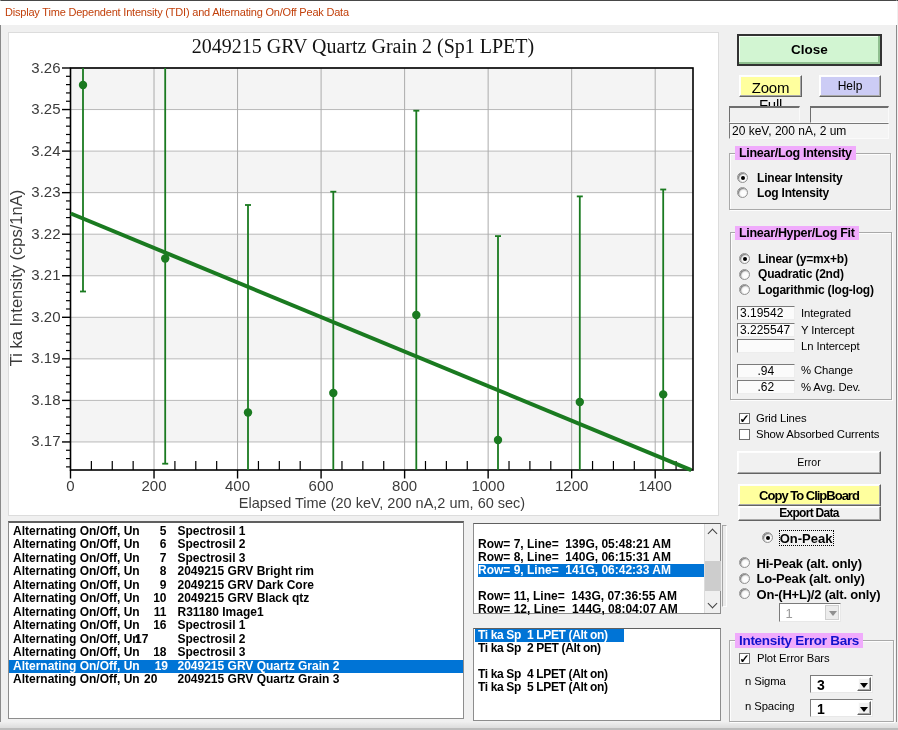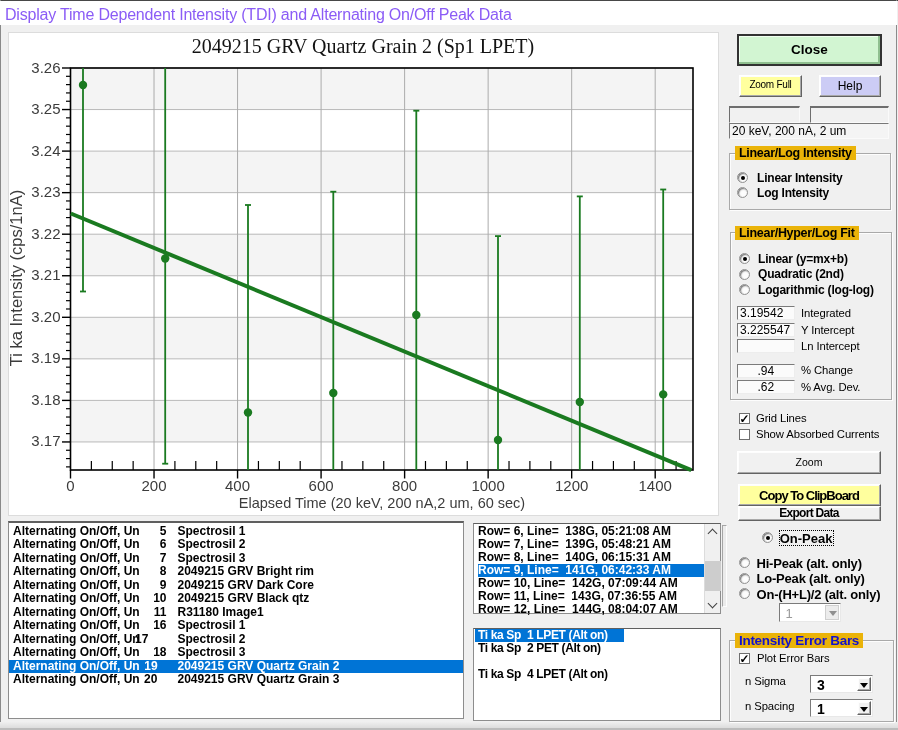--- a/index.html
+++ b/index.html
@@ -1,40 +1,40 @@
 <!DOCTYPE html>
 <html><head><meta charset="utf-8"><style>
 * { margin:0; padding:0; box-sizing:border-box; }
 html,body { width:898px; height:730px; overflow:hidden; }
 body { font-family:"Liberation Sans", sans-serif; background:#f0f0f0; position:relative; }
 .abs { position:absolute; }
 .raised { background:#f1f1f1; border:1px solid; border-color:#ffffff #636363 #636363 #ffffff; box-shadow:inset -1px -1px 0 #a9a9a9, inset 1px 1px 0 #fdfdfd; }
 .gbox { border:1px solid #a9a9a9; box-shadow:1px 1px 0 #fdfdfd, inset 1px 1px 0 #fdfdfd; }
-.gtitle { position:absolute; background:#eab308; font-weight:bold; font-size:12.5px; letter-spacing:-0.3px; padding:0 4px; white-space:nowrap; }
+.gtitle { position:absolute; background:#f0abfc; font-weight:bold; font-size:12.5px; letter-spacing:-0.3px; padding:0 4px; white-space:nowrap; }
 .radio { position:absolute; width:11px; height:11px; border-radius:50%; background:#fdfdfd; border:1px solid #919191; box-shadow: inset 1px 1px 1.5px #6f6f6f; }
 .radio.on::after { content:""; position:absolute; left:2.5px; top:2.5px; width:4px; height:4px; border-radius:50%; background:#000; }
 .cb { position:absolute; width:11px; height:11px; background:#fff; border:1px solid #6f6f6f; }
 .cb.on::after { content:"\2713"; position:absolute; left:0px; top:-2px; font-size:12px; font-weight:bold; color:#000; }
 .lbl { position:absolute; font-size:12px; letter-spacing:-0.2px; white-space:nowrap; line-height:13px; }
 .sm { font-size:11.3px !important; letter-spacing:-0.1px !important; }
 .b { font-weight:bold; }
 .row { position:absolute; left:0; width:100%; font-weight:bold; font-size:12px; white-space:pre; color:#000; line-height:13px; }
 .tk .row { letter-spacing:-0.35px; }
 .fld { position:absolute; background:#fbfbfb; border:1px solid; border-color:#7b7b7b #ededed #ededed #7b7b7b; font-size:12px; line-height:12px; padding-left:2px; }
 .combo { position:absolute; background:#fff; border:1px solid; border-color:#7b7b7b #e8e8e8 #e8e8e8 #7b7b7b; }
 .cararrow { position:absolute; width:0; height:0; border-left:4px solid transparent; border-right:4px solid transparent; border-top:5px solid #000; }
 .chev { position:absolute; width:7px; height:7px; border-left:1.6px solid #404040; border-top:1.6px solid #404040; }
 </style></head>
 <body>
 
 <div class="abs" style="left:0;top:0;width:898px;height:1px;background:#484848"></div>
 <div class="abs" style="left:0;top:0;width:1px;height:730px;background:#8a8a8a"></div>
 <div class="abs" style="left:896px;top:0;width:1px;height:730px;background:#8a8a8a"></div>
 <div class="abs" style="left:0;top:1px;width:897px;height:24px;background:#fff"></div>
-<div class="abs" style="left:5px;top:6px;font-size:16px;letter-spacing:-0.2px;color:#8b5cf6">Display Time Dependent Intensity (TDI) and Alternating On/Off Peak Data</div>
+<div class="abs" style="left:5px;top:6px;font-size:11px;letter-spacing:-0.2px;color:#c2410c">Display Time Dependent Intensity (TDI) and Alternating On/Off Peak Data</div>
 <div class="abs" style="left:0;top:722px;width:898px;height:8px;background:linear-gradient(#efefef,#d6d6d6)"></div>
 <div class="abs" style="left:0;top:728px;width:898px;height:2px;background:#bcbcbc"></div>
 
 <div class="abs" style="left:8px;top:32px;width:711px;height:484px;background:#fff;border:1px solid #dcdcdc"></div>
 <svg width="711" height="484" viewBox="0 0 711 484" style="position:absolute;left:8px;top:32px">
 <rect x="62.5" y="36.0" width="622.5" height="41.55" fill="#f4f4f4"></rect>
 <rect x="62.5" y="119.1" width="622.5" height="41.55" fill="#f4f4f4"></rect>
 <rect x="62.5" y="202.2" width="622.5" height="41.55" fill="#f4f4f4"></rect>
 <rect x="62.5" y="285.3" width="622.5" height="41.55" fill="#f4f4f4"></rect>
 <rect x="62.5" y="368.4" width="622.5" height="41.55" fill="#f4f4f4"></rect>
@@ -187,48 +187,47 @@
 <div class="row" style="top:1.5px;height:13.5px;"><span style="position:absolute;left:4px">Alternating On/Off, Un</span><span style="position:absolute;left:126px;width:31.5px;text-align:right">5</span><span style="position:absolute;left:168.5px">Spectrosil 1</span></div>
 <div class="row" style="top:15.0px;height:13.5px;"><span style="position:absolute;left:4px">Alternating On/Off, Un</span><span style="position:absolute;left:126px;width:31.5px;text-align:right">6</span><span style="position:absolute;left:168.5px">Spectrosil 2</span></div>
 <div class="row" style="top:28.5px;height:13.5px;"><span style="position:absolute;left:4px">Alternating On/Off, Un</span><span style="position:absolute;left:126px;width:31.5px;text-align:right">7</span><span style="position:absolute;left:168.5px">Spectrosil 3</span></div>
 <div class="row" style="top:42.0px;height:13.5px;"><span style="position:absolute;left:4px">Alternating On/Off, Un</span><span style="position:absolute;left:126px;width:31.5px;text-align:right">8</span><span style="position:absolute;left:168.5px">2049215 GRV Bright rim</span></div>
 <div class="row" style="top:55.5px;height:13.5px;"><span style="position:absolute;left:4px">Alternating On/Off, Un</span><span style="position:absolute;left:126px;width:31.5px;text-align:right">9</span><span style="position:absolute;left:168.5px">2049215 GRV Dark Core</span></div>
 <div class="row" style="top:69.0px;height:13.5px;"><span style="position:absolute;left:4px">Alternating On/Off, Un</span><span style="position:absolute;left:126px;width:31.5px;text-align:right">10</span><span style="position:absolute;left:168.5px">2049215 GRV Black qtz</span></div>
 <div class="row" style="top:82.5px;height:13.5px;"><span style="position:absolute;left:4px">Alternating On/Off, Un</span><span style="position:absolute;left:126px;width:31.5px;text-align:right">11</span><span style="position:absolute;left:168.5px">R31180 Image1</span></div>
 <div class="row" style="top:96.0px;height:13.5px;"><span style="position:absolute;left:4px">Alternating On/Off, Un</span><span style="position:absolute;left:126px;width:31.5px;text-align:right">16</span><span style="position:absolute;left:168.5px">Spectrosil 1</span></div>
 <div class="row" style="top:109.5px;height:13.5px;"><span style="position:absolute;left:4px">Alternating On/Off, Un</span><span style="position:absolute;left:126px;width:31.5px;text-align:left">17</span><span style="position:absolute;left:168.5px">Spectrosil 2</span></div>
 <div class="row" style="top:123.0px;height:13.5px;"><span style="position:absolute;left:4px">Alternating On/Off, Un</span><span style="position:absolute;left:126px;width:31.5px;text-align:right">18</span><span style="position:absolute;left:168.5px">Spectrosil 3</span></div>
-<div class="row" style="top:136.5px;height:13.5px;background:#0074d6;color:#fff;"><span style="position:absolute;left:4px">Alternating On/Off, Un</span><span style="position:absolute;left:130px;width:24px;text-align:center">19</span><span style="position:absolute;left:168.5px">2049215 GRV Quartz Grain 2</span></div>
+<div class="row" style="top:136.5px;height:13.5px;background:#0074d6;color:#fff;"><span style="position:absolute;left:4px">Alternating On/Off, Un</span><span style="position:absolute;left:122px;width:37px;text-align:right">19</span><span style="position:absolute;left:168.5px">2049215 GRV Quartz Grain 2</span></div>
 <div class="row" style="top:150.0px;height:13.5px;"><span style="position:absolute;left:4px">Alternating On/Off, Un</span><span style="position:absolute;left:126px;width:31.5px;text-align:center">20</span><span style="position:absolute;left:168.5px">2049215 GRV Quartz Grain 3</span></div>
   </div>
 <div class="abs rl" style="left:473px;top:523px;width:248px;height:91px;background:#fff;border:1px solid #8d8d8d;border-top-color:#5f5f5f">
-<div class="row" style="top:1.0px;height:13px;left:4px;width:226px;">Row= 6, Line=  138G, 05:21:08 AM</div>
 <div class="row" style="top:14.0px;height:13px;left:4px;width:226px;">Row= 7, Line=  139G, 05:48:21 AM</div>
 <div class="row" style="top:27.0px;height:13px;left:4px;width:226px;">Row= 8, Line=  140G, 06:15:31 AM</div>
 <div class="row" style="top:40.0px;height:13px;left:4px;width:226px;background:#0074d6;color:#fff;">Row= 9, Line=  141G, 06:42:33 AM</div>
-<div class="row" style="top:53.0px;height:13px;left:4px;width:226px;">Row= 10, Line=  142G, 07:09:44 AM</div>
 <div class="row" style="top:66.0px;height:13px;left:4px;width:226px;">Row= 11, Line=  143G, 07:36:55 AM</div>
 <div class="row" style="top:79.0px;height:13px;left:4px;width:226px;">Row= 12, Line=  144G, 08:04:07 AM</div>
 <div class="abs" style="right:0;top:0;width:16px;height:89px;background:#f0f0f0;border-left:1px solid #dcdcdc">
       <div class="chev" style="left:4px;top:6px;transform:rotate(45deg)"></div>
       <div class="chev" style="left:4px;bottom:6px;transform:rotate(225deg)"></div>
       <div class="abs" style="left:0;top:37px;width:16px;height:30px;background:#cdcdcd"></div>
     </div>
   </div>
 <div class="abs tk" style="left:473px;top:628px;width:248px;height:93px;background:#fff;border:1px solid #8d8d8d;border-top-color:#5f5f5f">
 <div class="row" style="top:-0.5px;height:13px;left:1px;width:149px;background:#0074d6;color:#fff;padding-left:3px">Ti ka Sp  1 LPET (Alt on)</div>
 <div class="row" style="top:12.55px;height:13px;left:4px">Ti ka Sp  2 PET (Alt on)</div>
 <div class="row" style="top:38.65px;height:13px;left:4px">Ti ka Sp  4 LPET (Alt on)</div>
+<div class="row" style="top:51.7px;height:13px;left:4px">Ti ka Sp  5 LPET (Alt on)</div>
 </div>
 
 <div class="abs" style="left:722px;top:525px;width:4.5px;height:82px;background:#ebebeb;border:1px solid #a5a5a5;border-right-color:#fdfdfd;border-bottom-color:#fdfdfd"></div>
 <div class="abs" style="left:737px;top:34px;width:145px;height:32px;background:#d2f5d2;border:2px solid #323232;box-shadow:inset -2px -2px 0 #8fbf8f,inset 1px 1px 0 #f0fff0"></div>
 <div class="abs b" style="left:737px;top:42px;width:145px;text-align:center;font-size:13.5px">Close</div>
 <div class="abs raised" style="left:739px;top:75px;width:63px;height:22px;background:#ffff9e"></div>
-<div class="abs" style="left:739px;top:79px;width:63px;text-align:center;font-size:10px;letter-spacing:-0.25px">Zoom Full</div>
+<div class="abs" style="left:739px;top:79px;width:63px;text-align:center;font-size:15px;letter-spacing:-0.25px">Zoom Full</div>
 <div class="abs raised" style="left:819px;top:75px;width:62px;height:22px;background:#ccccf5"></div>
 <div class="abs" style="left:819px;top:79px;width:62px;text-align:center;font-size:12px">Help</div>
 <div class="abs" style="left:729px;top:106px;width:71px;height:17px;background:#f1f1f1;border:1px solid;border-color:#6e6e6e #fafafa #fafafa #6e6e6e;border-top-width:2px"></div>
 <div class="abs" style="left:810px;top:106px;width:79px;height:17px;background:#f1f1f1;border:1px solid;border-color:#6e6e6e #fafafa #fafafa #6e6e6e;border-top-width:2px"></div>
 <div class="abs" style="left:729px;top:123px;width:160px;height:16px;background:#f4f4f4;border:1px solid;border-color:#787878 #fafafa #fafafa #787878;font-size:12px;line-height:14px;padding-left:2px">20 keV, 200 nA, 2 um</div>
 
 <div class="abs gbox" style="left:729px;top:153px;width:162px;height:57px"></div>
 <div class="gtitle" style="left:735px;top:146px">Linear/Log Intensity</div>
 <div class="radio on" style="left:737px;top:172px"></div>
 <div class="lbl b" style="left:757px;top:171.5px">Linear Intensity</div>
@@ -253,21 +252,21 @@
 <div class="lbl sm" style="left:801px;top:339.5px">Ln Intercept</div>
 <div class="lbl sm" style="left:801px;top:364px">% Change</div>
 <div class="lbl sm" style="left:801px;top:380.5px">% Avg. Dev.</div>
 
 <div class="cb on" style="left:738.5px;top:413px"></div>
 <div class="lbl sm" style="left:756px;top:412px">Grid Lines</div>
 <div class="cb" style="left:738.5px;top:428.5px"></div>
 <div class="lbl sm" style="left:756px;top:427.5px">Show Absorbed Currents</div>
 
 <div class="abs raised" style="left:737px;top:450.5px;width:144px;height:23px"></div>
-<div class="abs" style="left:737px;top:455.5px;width:144px;text-align:center;font-size:10.5px">Zoom</div>
+<div class="abs" style="left:737px;top:455.5px;width:144px;text-align:center;font-size:10.5px">Error</div>
 <div class="abs raised" style="left:737.5px;top:483.5px;width:143px;height:22px;background:#ffff9e"></div>
 <div class="abs b" style="left:737.5px;top:487.5px;width:143px;text-align:center;font-size:13px;letter-spacing:-1px">Copy To ClipBoard</div>
 <div class="abs raised" style="left:737.5px;top:506px;width:143px;height:14.5px"></div>
 <div class="abs b" style="left:737.5px;top:506.5px;width:143px;text-align:center;font-size:12px;letter-spacing:-0.7px;line-height:13px">Export Data</div>
 
 <div class="radio on" style="left:762px;top:532px"></div>
 <div class="abs b" style="left:778.5px;top:529.5px;width:55px;height:16px;border:1px dotted #000;text-align:center;font-size:13px;line-height:15px;white-space:nowrap">On-Peak</div>
 <div class="radio" style="left:738.5px;top:557px"></div>
 <div class="lbl b" style="left:756.5px;top:556.5px;font-size:13px">Hi-Peak (alt. only)</div>
 <div class="radio" style="left:738.5px;top:572.5px"></div>

